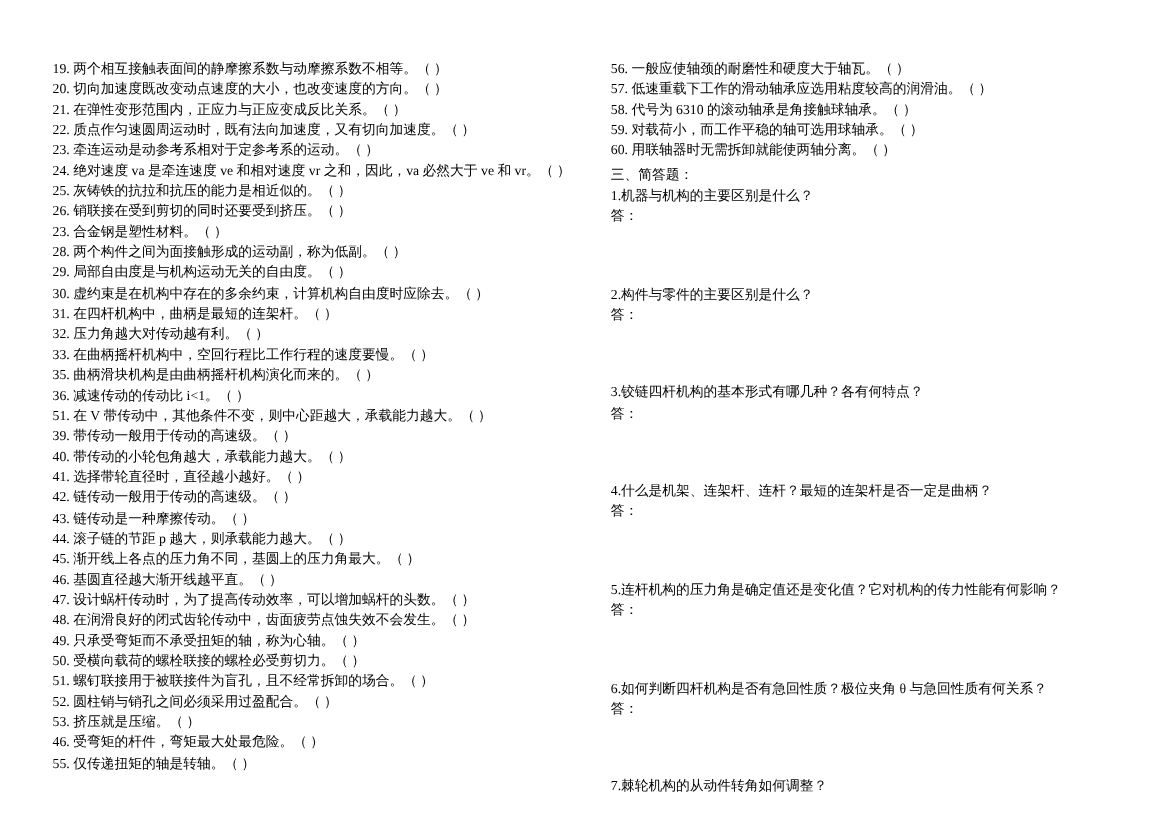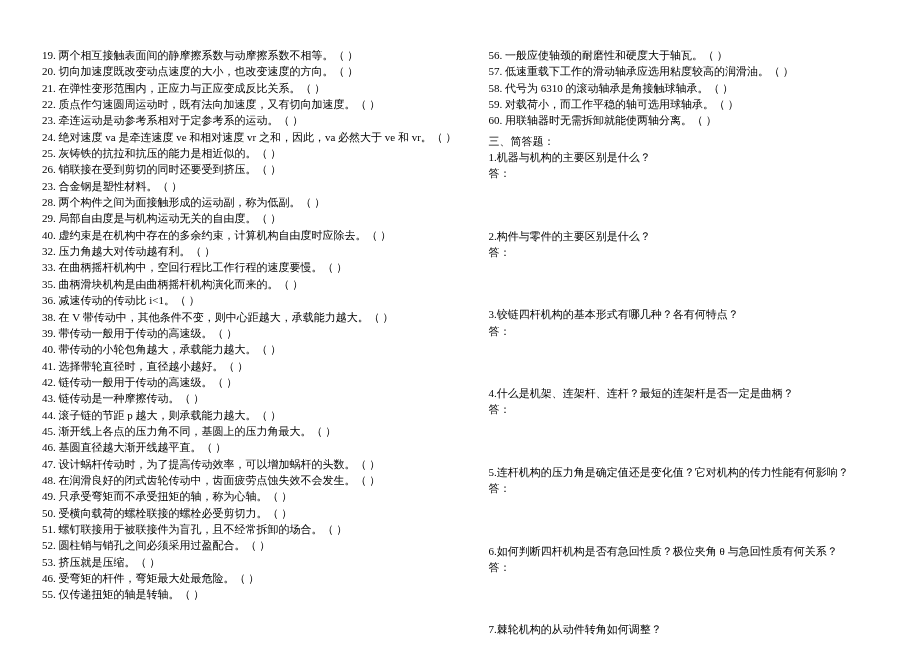--- a/index.html
+++ b/index.html
@@ -32,20 +32,21 @@
     white-space: nowrap;
   }
   .right-col .line {
     margin-bottom: 1.5px;
     line-height: 1.35;
     white-space: nowrap;
   }
   .section-title {
     margin-top: 4px;
     margin-bottom: 4px;
+    font-family: Liberation Mono, monospace;
   }
   .qa-block {
     margin-bottom: 46px;
   }
   .qa-block .q { }
   .qa-block .a { }
 </style>
 </head>
 <body>
 
@@ -55,26 +56,27 @@
     <div class="line">20.  切向加速度既改变动点速度的大小，也改变速度的方向。（      ）</div>
     <div class="line">21.  在弹性变形范围内，正应力与正应变成反比关系。（      ）</div>
     <div class="line">22.  质点作匀速圆周运动时，既有法向加速度，又有切向加速度。（      ）</div>
     <div class="line">23.  牵连运动是动参考系相对于定参考系的运动。（      ）</div>
     <div class="line">24.  绝对速度 va 是牵连速度 ve 和相对速度 vr 之和，因此，va 必然大于 ve 和 vr。（      ）</div>
     <div class="line">25.  灰铸铁的抗拉和抗压的能力是相近似的。（      ）</div>
     <div class="line">26.  销联接在受到剪切的同时还要受到挤压。（      ）</div>
     <div class="line">23.  合金钢是塑性材料。（      ）</div>
     <div class="line">28.  两个构件之间为面接触形成的运动副，称为低副。（      ）</div>
     <div class="line">29.  局部自由度是与机构运动无关的自由度。（      ）</div>
-    <div class="line">40.  虚约束是在机构中存在的多余约束，计算机构自由度时应除去。（      ）</div>
+    <div class="line">30.  虚约束是在机构中存在的多余约束，计算机构自由度时应除去。（      ）</div>
+    <div class="line">31.  在四杆机构中，曲柄是最短的连架杆。（      ）</div>
     <div class="line">32.  压力角越大对传动越有利。（      ）</div>
     <div class="line">33.  在曲柄摇杆机构中，空回行程比工作行程的速度要慢。（      ）</div>
     <div class="line">35.  曲柄滑块机构是由曲柄摇杆机构演化而来的。（      ）</div>
     <div class="line">36.  减速传动的传动比 i&lt;1。（      ）</div>
-    <div class="line">38.  在 V 带传动中，其他条件不变，则中心距越大，承载能力越大。（      ）</div>
+    <div class="line">51.  在 V 带传动中，其他条件不变，则中心距越大，承载能力越大。（      ）</div>
     <div class="line">39.  带传动一般用于传动的高速级。（      ）</div>
     <div class="line">40.  带传动的小轮包角越大，承载能力越大。（      ）</div>
     <div class="line">41.  选择带轮直径时，直径越小越好。（      ）</div>
     <div class="line">42.  链传动一般用于传动的高速级。（      ）</div>
     <div class="line">43.  链传动是一种摩擦传动。（      ）</div>
     <div class="line">44.  滚子链的节距 p 越大，则承载能力越大。（      ）</div>
     <div class="line">45.  渐开线上各点的压力角不同，基圆上的压力角最大。（      ）</div>
     <div class="line">46.  基圆直径越大渐开线越平直。（      ）</div>
     <div class="line">47.  设计蜗杆传动时，为了提高传动效率，可以增加蜗杆的头数。（      ）</div>
     <div class="line">48.  在润滑良好的闭式齿轮传动中，齿面疲劳点蚀失效不会发生。（      ）</div>

